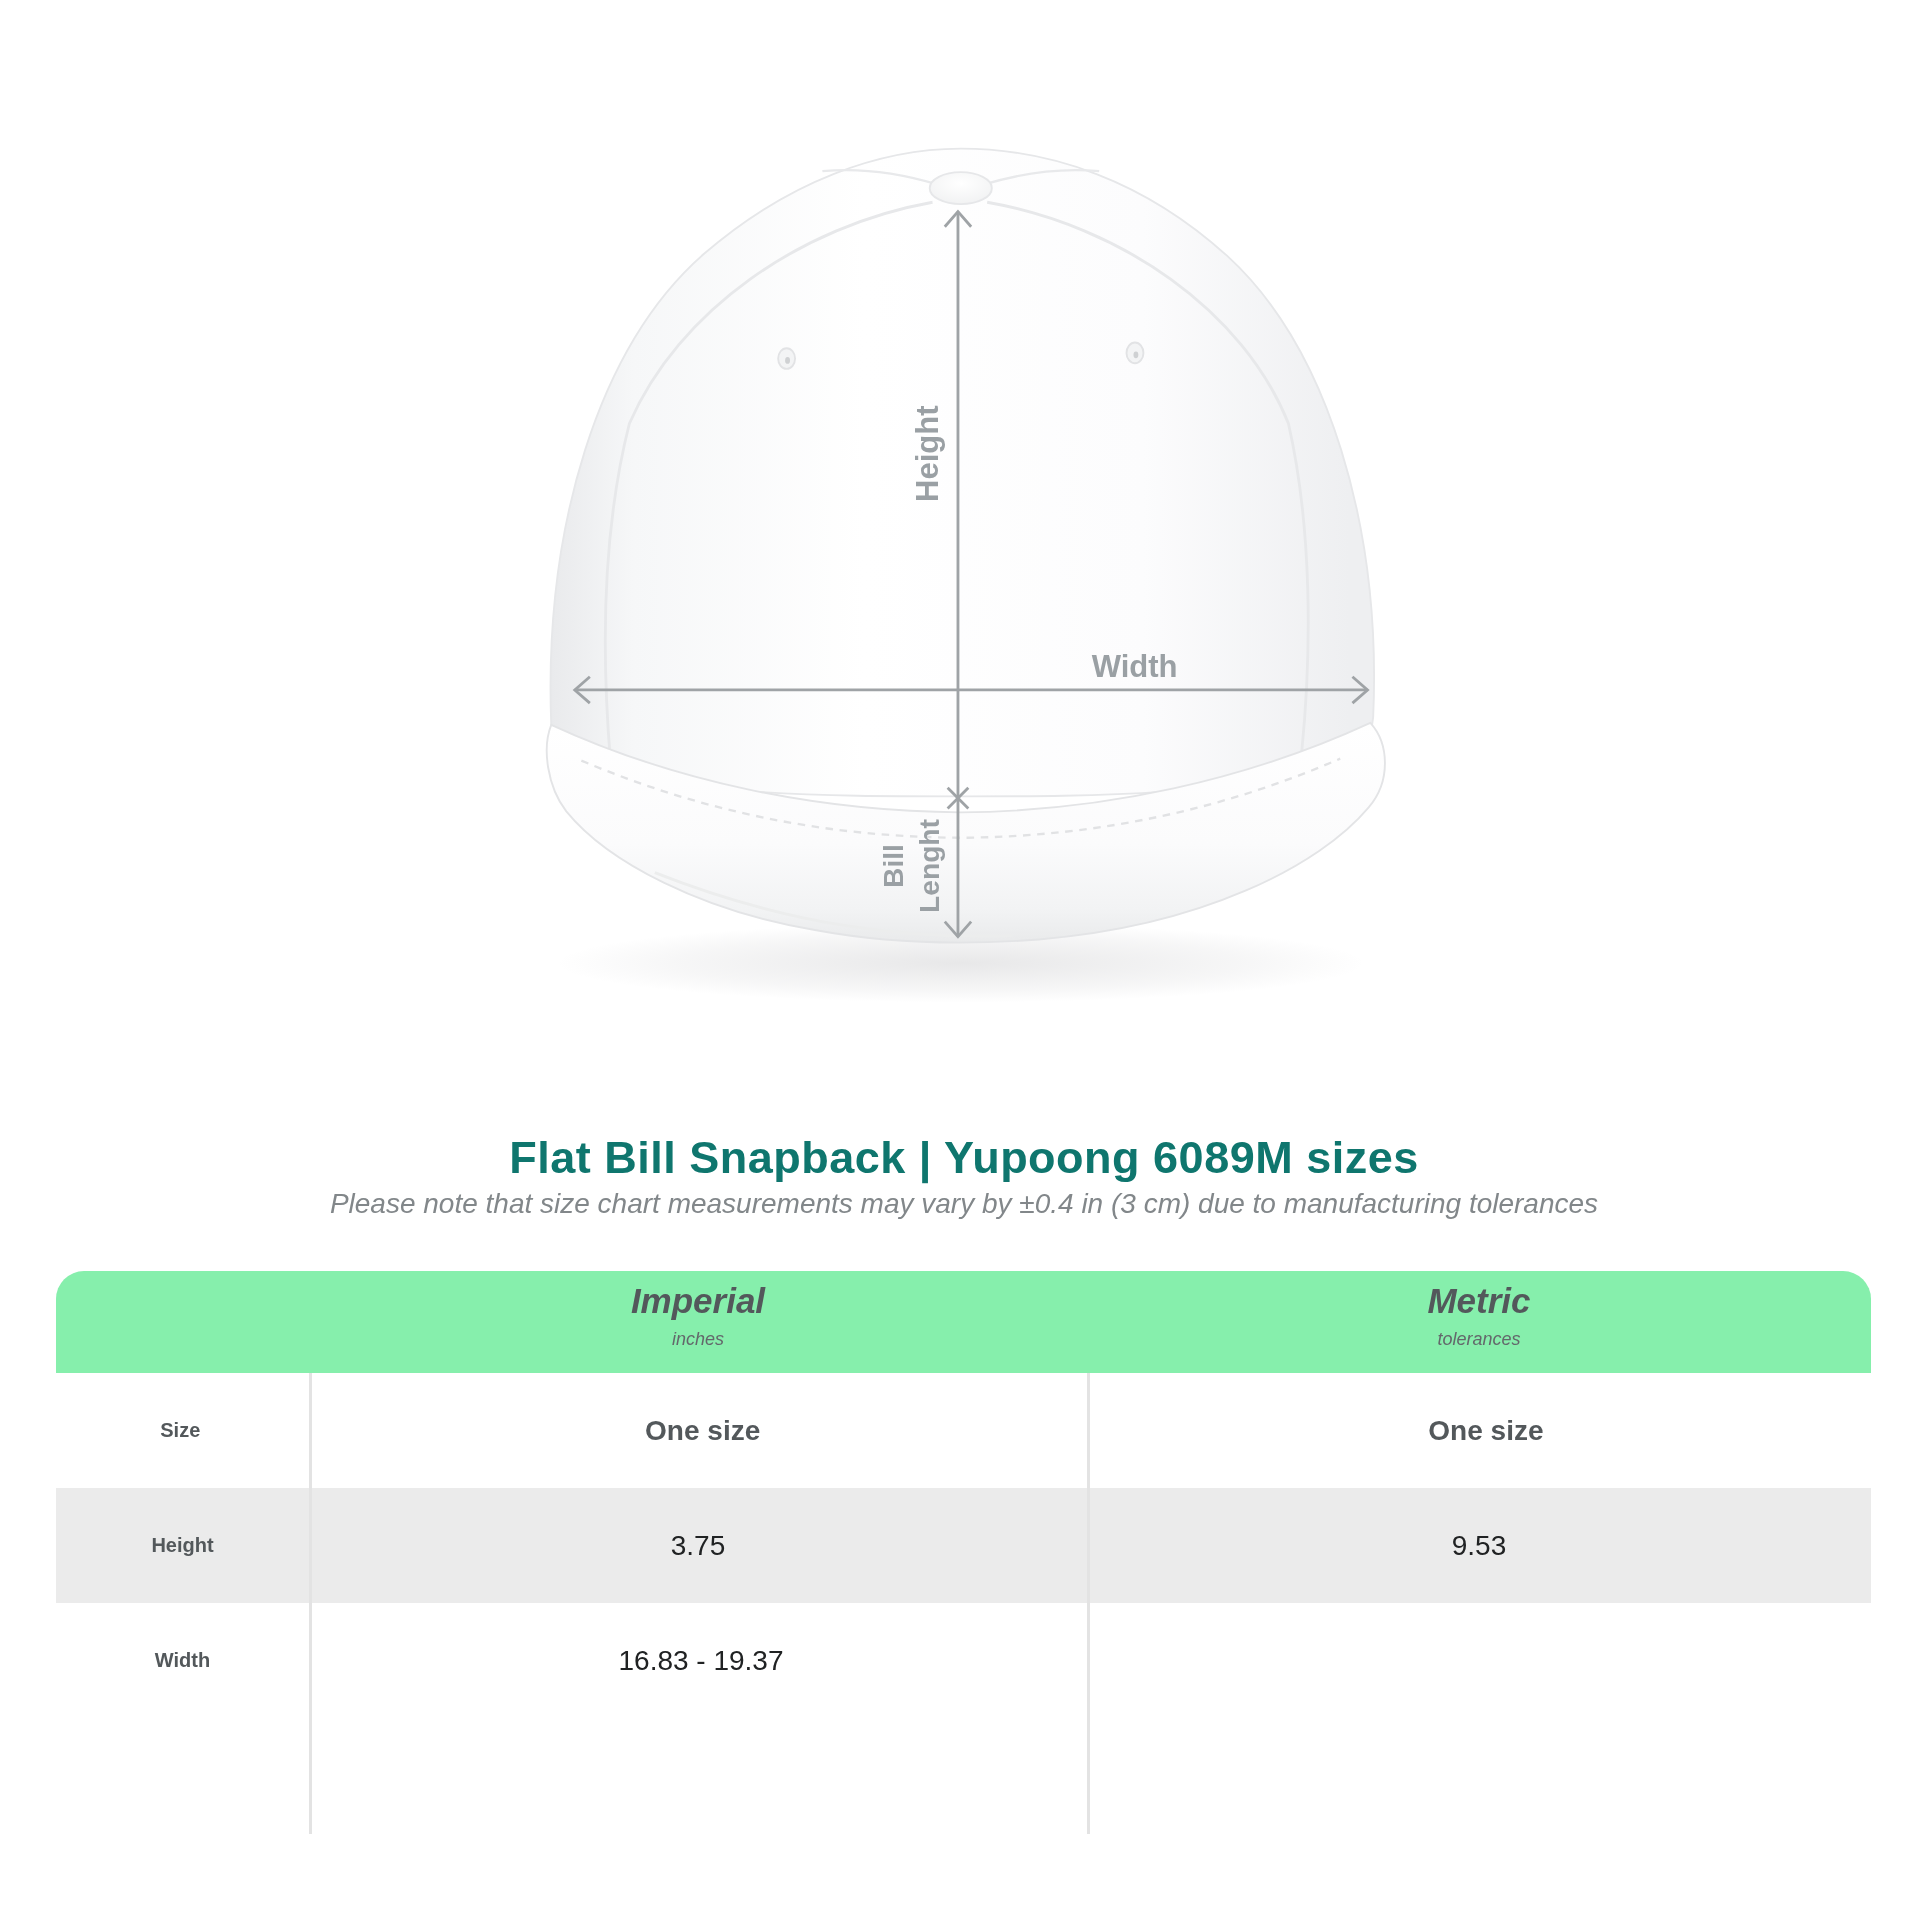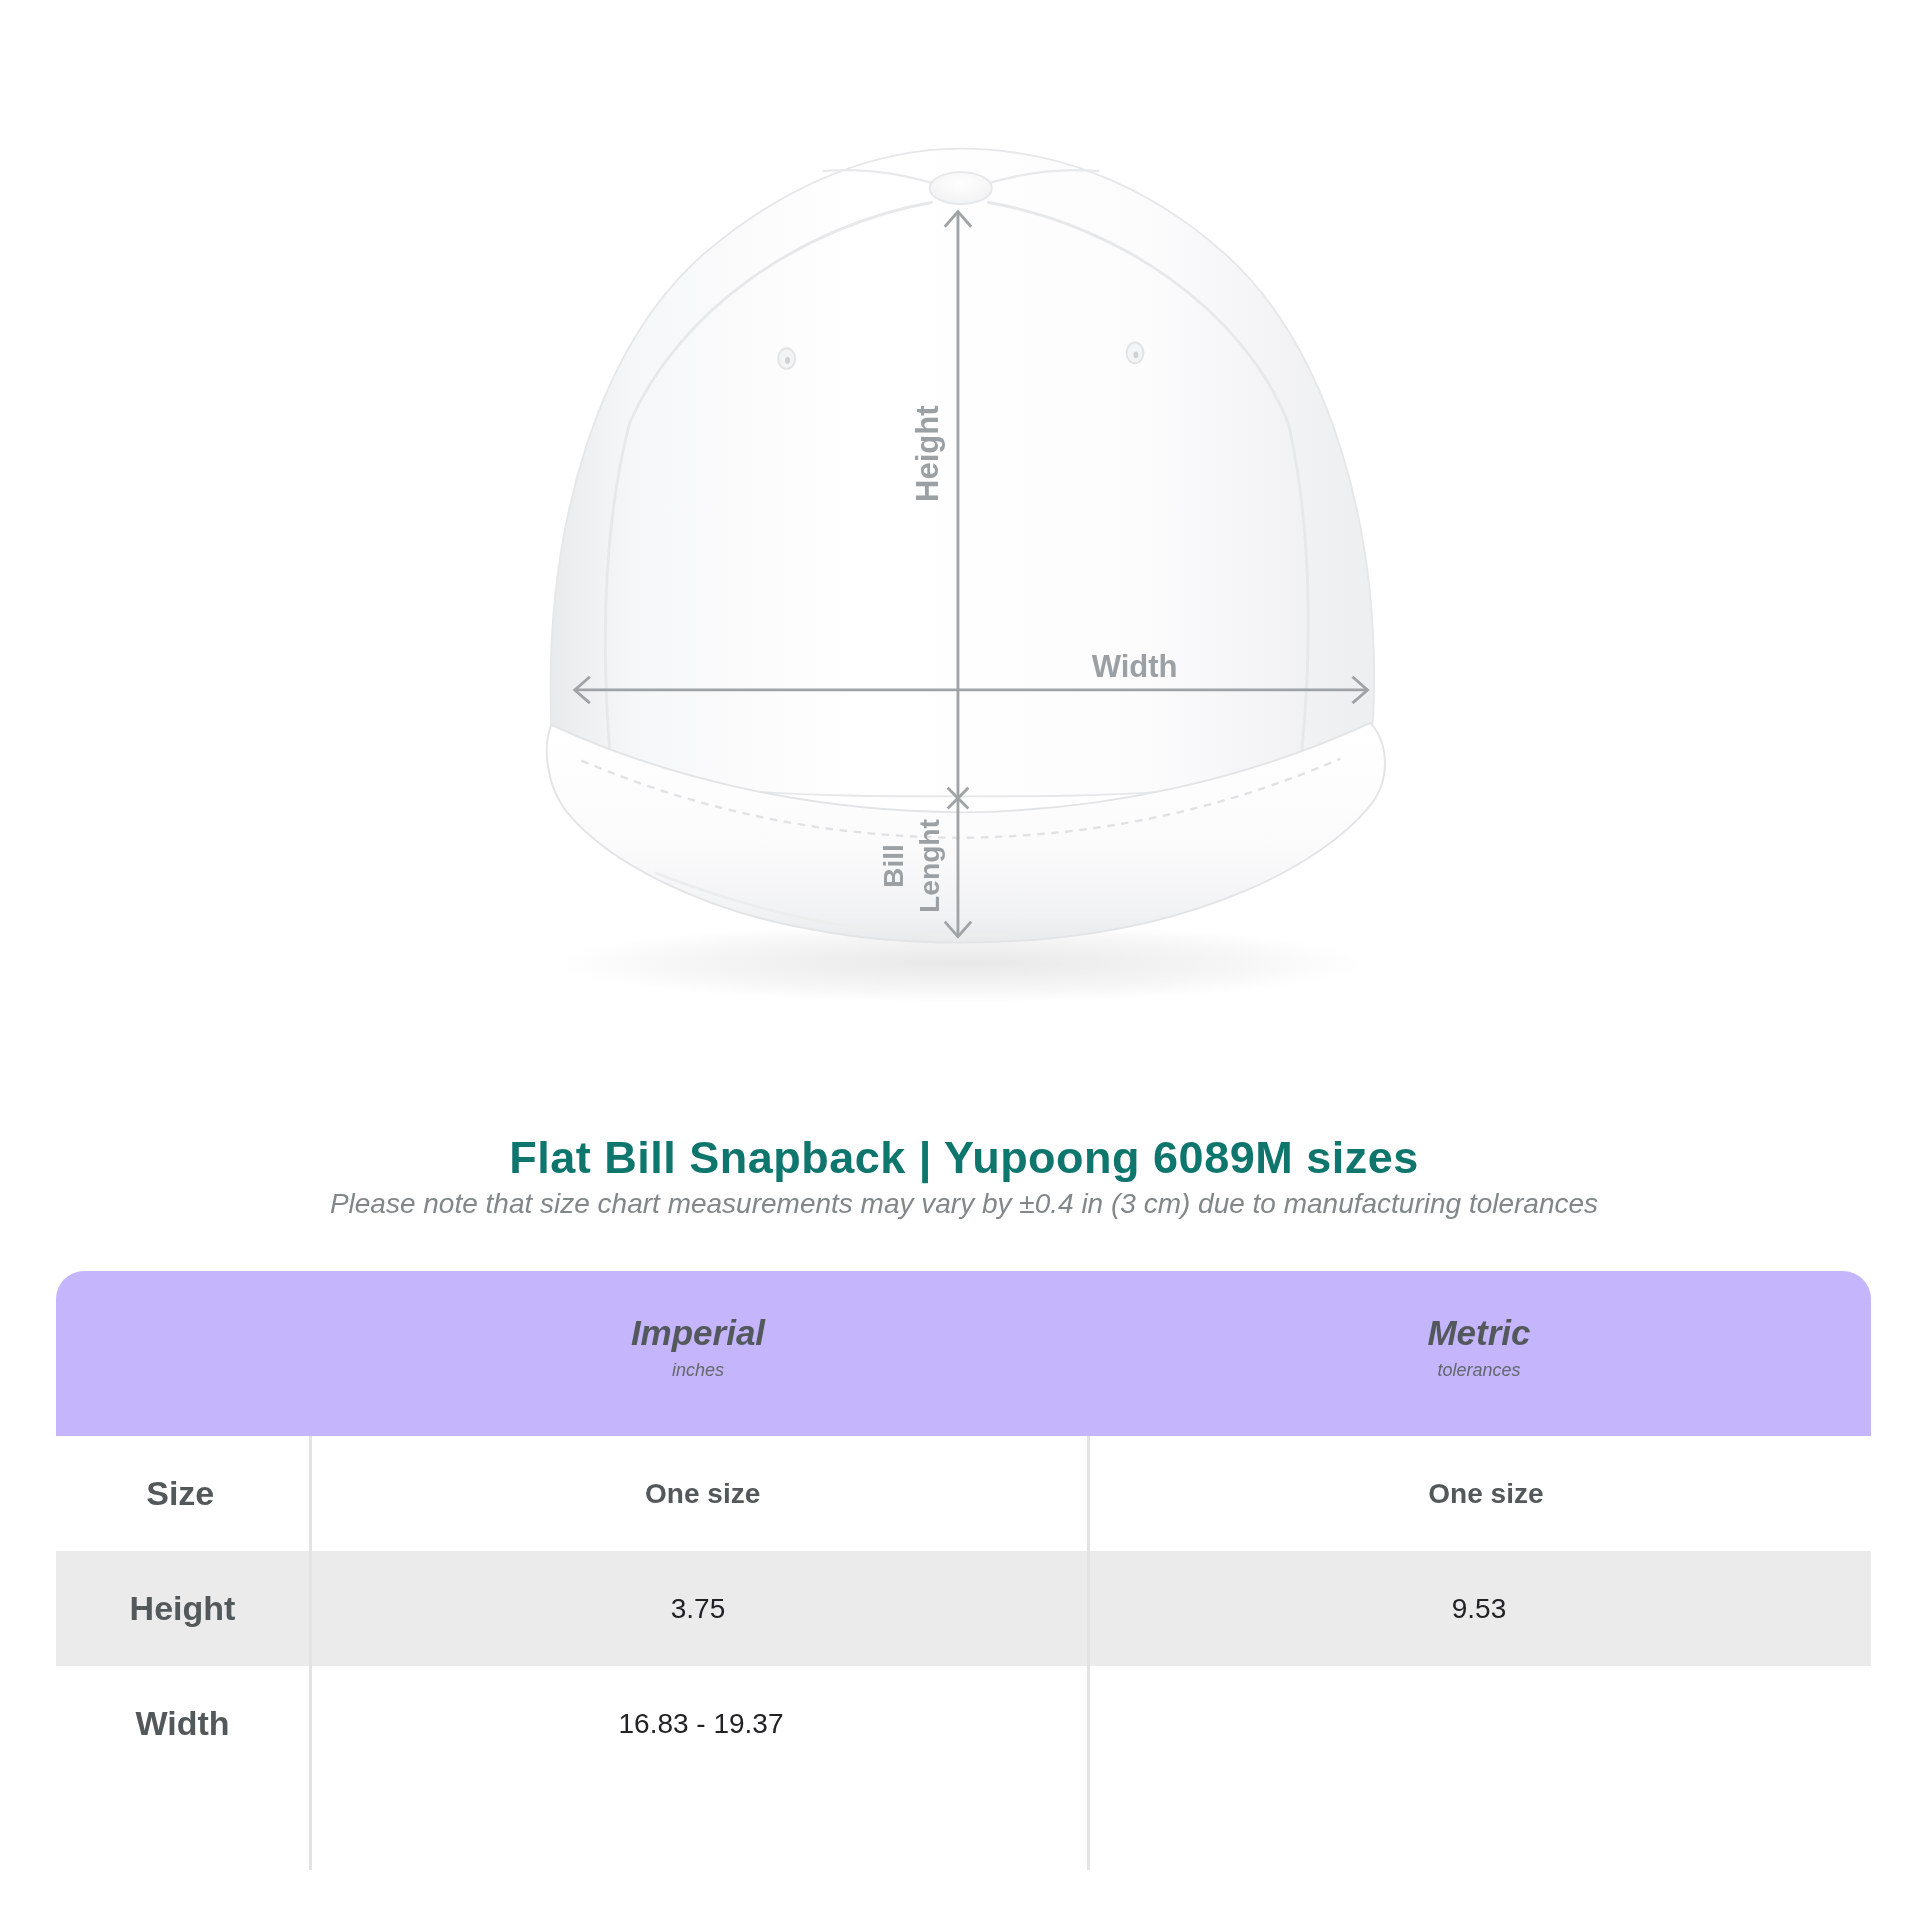--- a/index.html
+++ b/index.html
@@ -20,35 +20,35 @@
   .page-subtitle{
     position:absolute;left:0;top:1188px;width:100%;text-align:center;
     font-size:28px;font-style:italic;color:#82878a;
   }
 
   
   .size-table{
     position:absolute;left:56px;top:1271px;width:1815px;height:599px;
     border-radius:28px;overflow:hidden;
   }
-  .thead{height:165px;background:#c4b5fd;display:flex;}
+  .thead{height:102px;background:#86efac;display:flex;}
   .thead .corner{width:253px;}
   .thead .hcol{
     width:778px;display:flex;flex-direction:column;align-items:center;
     justify-content:center;padding-bottom:13px;
   }
   .thead .hcol.metric{width:784px;align-items:center;}
   .hname{font-size:35px;font-weight:bold;font-style:italic;color:#53585b;}
   .hunit{font-size:18px;font-style:italic;color:#63686b;margin-top:7.5px;}
 
   .tbody{position:relative;height:461px;}
   .trow{display:flex;height:115px;}
   .trow.alt{background:#ebebeb;}
   .cell{display:flex;align-items:center;justify-content:center;}
-  .c-label{width:253px;font-size:34px;font-weight:bold;color:#53585b;}
+  .c-label{width:253px;font-size:20px;font-weight:bold;color:#53585b;}
   .c-imp{width:778px;font-size:28px;color:#202223;}
   .c-met{width:784px;font-size:28px;color:#202223;}
   .trow.size-row .c-imp,.trow.size-row .c-met{font-weight:bold;color:#53585b;padding-left:16px;}
 
   .vdiv{position:absolute;top:0;bottom:0;width:2.8px;background:#e3e3e3;}
   .vdiv.d1{left:253px;}
   .vdiv.d2{left:1031px;}
 </style>
 </head>
 <body>

